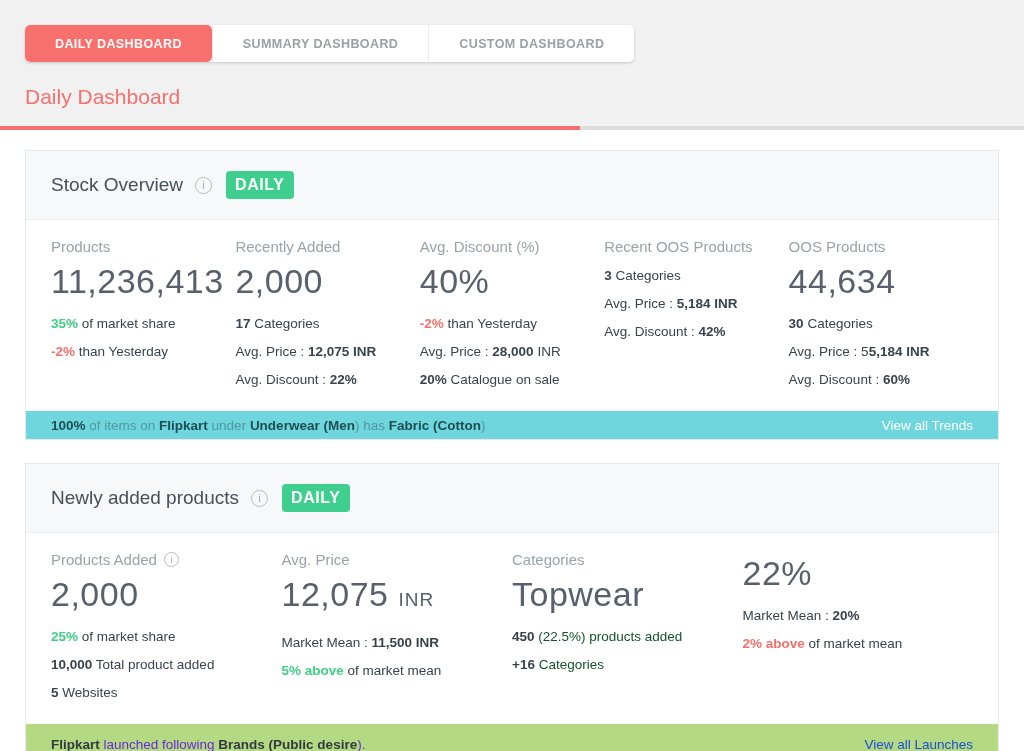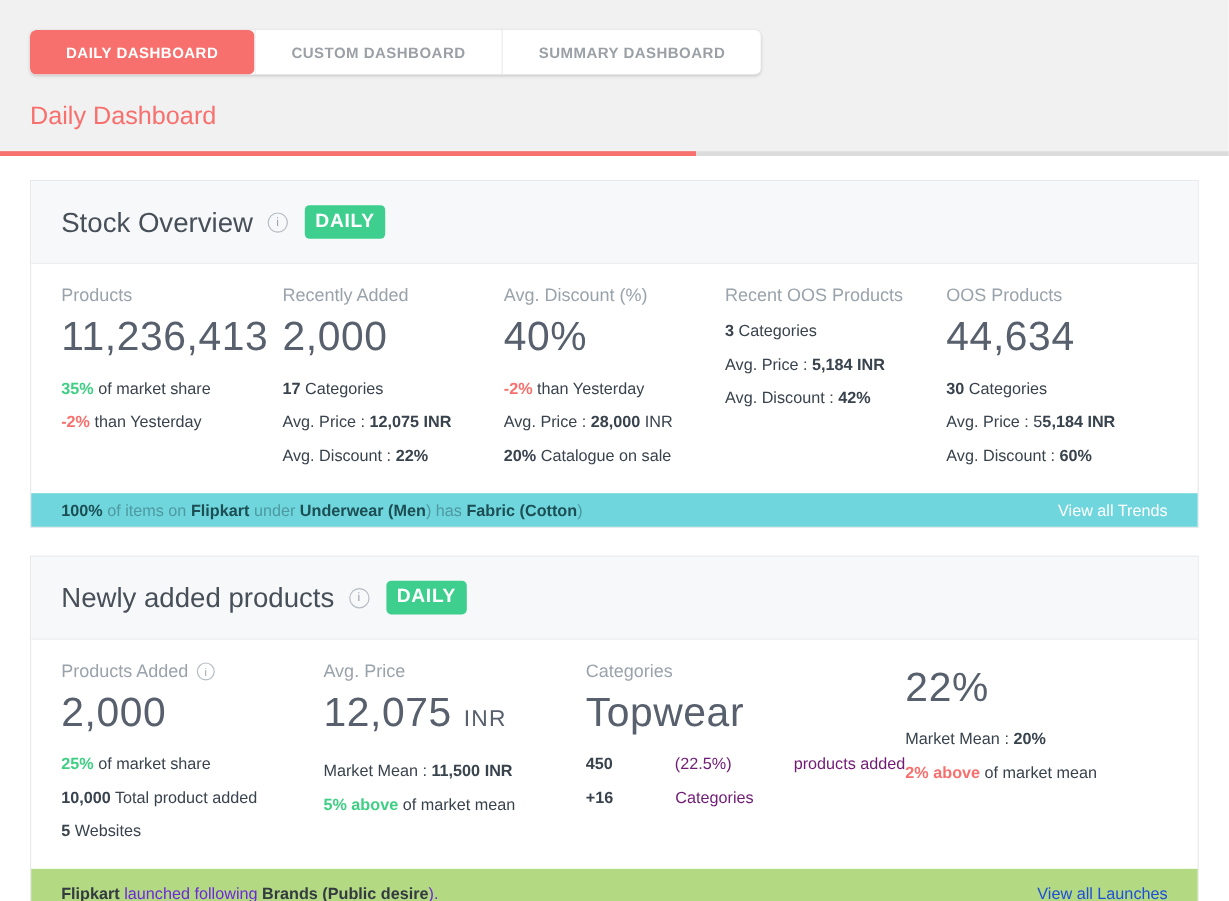--- a/index.html
+++ b/index.html
@@ -19,42 +19,42 @@
   h1.page-title { margin:23px 25px 17px; font-size:21px; font-weight:500;
     color:#f7706d; }
   .rule { height:4px; background:#dcdcdc; position:relative; }
   .rule .rule-red { position:absolute; left:0; top:0; height:4px; width:56.6%;
     background:#f7706d; }
 
   
   .card { margin:20px 25px 0; border:1px solid #e7e9eb; background:#ffffff; }
   .card-header { background:#f7f8f9; border-bottom:1px solid #eceef0;
     padding:20px 25px; display:flex; align-items:center; }
-  .card-title { font-size:23px; font-weight:500; color:#474f58; }
+  .card-title { font-size:19px; font-weight:500; color:#474f58; }
   .info-icon { width:17px; height:17px; border:1px solid #b6bcc3; border-radius:50%;
     color:#9aa2ab; font-size:10px; display:inline-flex; align-items:center;
     justify-content:center; margin-left:12px; font-style:normal; flex:0 0 auto; }
   .info-icon.small { width:15px; height:15px; font-size:9px; margin-left:7px; }
   .badge { background:#3ecf8e; color:#ffffff; font-size:16px; font-weight:700;
     letter-spacing:.6px; border-radius:4px; padding:5px 9px; margin-left:14px; }
 
   .cols { display:grid; padding:18px 25px 24px; }
   .cols-5 { grid-template-columns:repeat(5,1fr); }
   .cols-4 { grid-template-columns:repeat(4,1fr); }
   .col-label { font-size:15px; color:#9aa3ab; display:flex; align-items:center;
     margin-bottom:4px; }
   .big { font-size:34px; line-height:44px; font-weight:400; color:#57606c;
     letter-spacing:.5px; margin-bottom:4px; white-space:nowrap; }
   .big-suffix { font-size:19px; letter-spacing:1px; }
   .line { font-size:13.5px; line-height:15px; margin-top:13px; color:#39434d;
     white-space:nowrap; }
   .line .b { font-weight:700; }
   .line .g { color:#3fcf84; font-weight:700; }
   .line .r { color:#f7706d; font-weight:700; }
-  .line .m { color:#701a75;padding-left:48px; }
+  .line .m { color:#14532d; }
 
   
   .banner { height:28px; display:flex; align-items:center;
     justify-content:space-between; padding:0 25px; font-size:13.5px; }
   .banner .b { font-weight:700; }
   .banner-teal { background:#6fd6de; }
   .banner-teal .b { color:#1c4e53; }
   .banner-teal .m { color:#4f99a0; }
   .banner-teal .banner-link { color:#ffffff; font-weight:500;
     text-decoration:none; }
@@ -63,22 +63,22 @@
   .banner-green .m { color:#6d28d9; }
   .banner-green .banner-link { color:#1d4ed8; font-weight:500;
     text-decoration:none; }
 </style>
 </head>
 <body>
 
 <div class="top">
   <div class="tabbox">
     <button class="tab active">DAILY DASHBOARD</button>
+    <button class="tab">SUMMARY DASHBOARD</button>
     <button class="tab">CUSTOM DASHBOARD</button>
-    <button class="tab">SUMMARY DASHBOARD</button>
   </div>
   <h1 class="page-title">Daily Dashboard</h1>
   <div class="rule">
     <div class="rule-red"></div>
   </div>
 </div>
 
 <section class="card">
   <header class="card-header">
     <h2 class="card-title">Stock Overview</h2>

